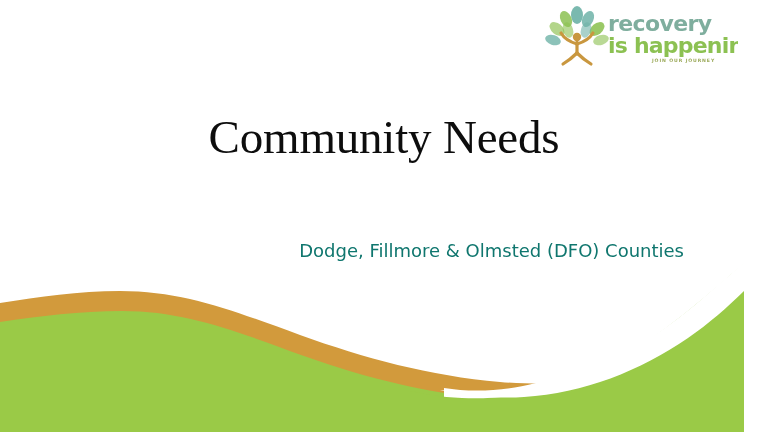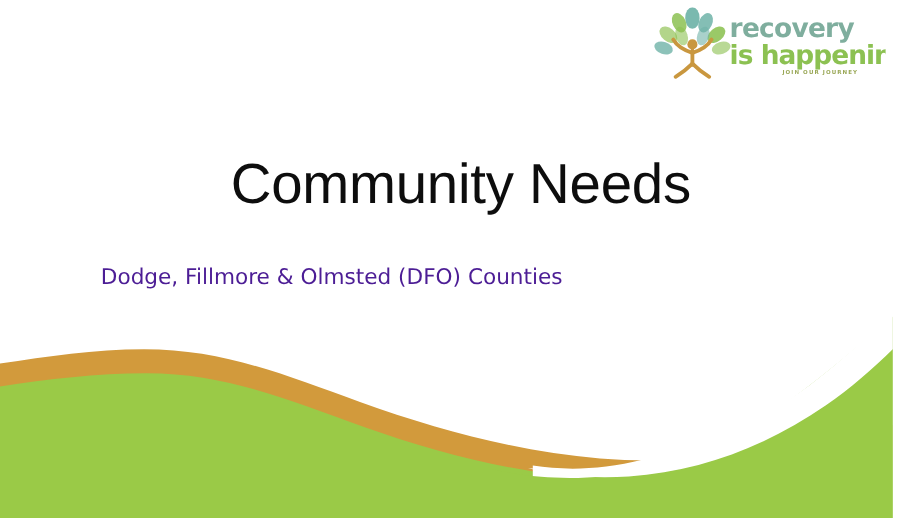--- a/index.html
+++ b/index.html
@@ -54,41 +54,41 @@
   
   .title-block {
     position: absolute;
     left: 0;
     top: 0;
     width: 768px;
   }
   .slide-title {
     position: absolute;
     left: 84px;
-    top: 124px;
+    top: 108px;
     width: 600px;
     text-align: center;
-    font-family: Liberation Sans, sans-serif;
+    font-family: Liberation Serif, serif;
     font-size: 47px;
     line-height: 58px;
     font-weight: 400;
     color: #0d0d0d;
     letter-spacing: -0.2px;
   }
   .slide-subtitle {
     position: absolute;
     left: 84px;
-    top: 220px;
+    top: 239px;
     width: 600px;
-    text-align: left;
+    text-align: right;
     font-family: "DejaVu Sans", sans-serif;
     font-size: 18px;
     line-height: 24px;
     font-weight: 400;
-    color: #4c1d95;
+    color: #0f766e;
   }
 </style>
 </head>
 <body>
 
 <div class="slide">
 
   <svg class="wave-layer" viewBox="0 0 768 432" width="768" height="432" preserveAspectRatio="none" xmlns="http://www.w3.org/2000/svg">
 
     <path fill="#D29A3C" d="M0,303

